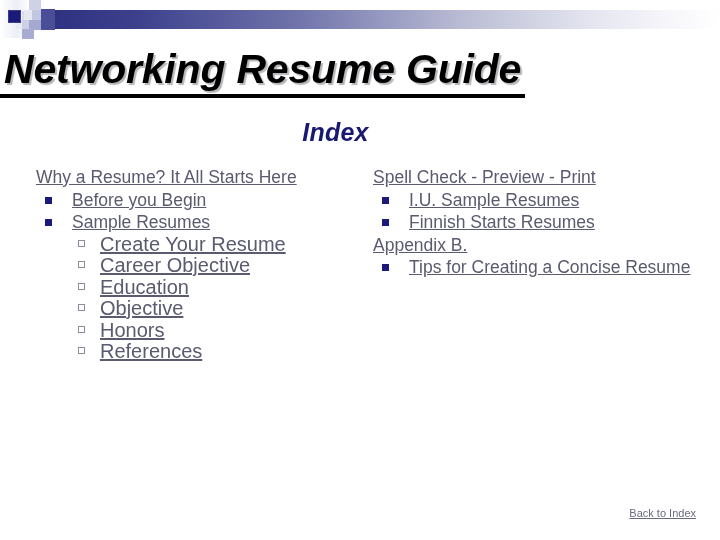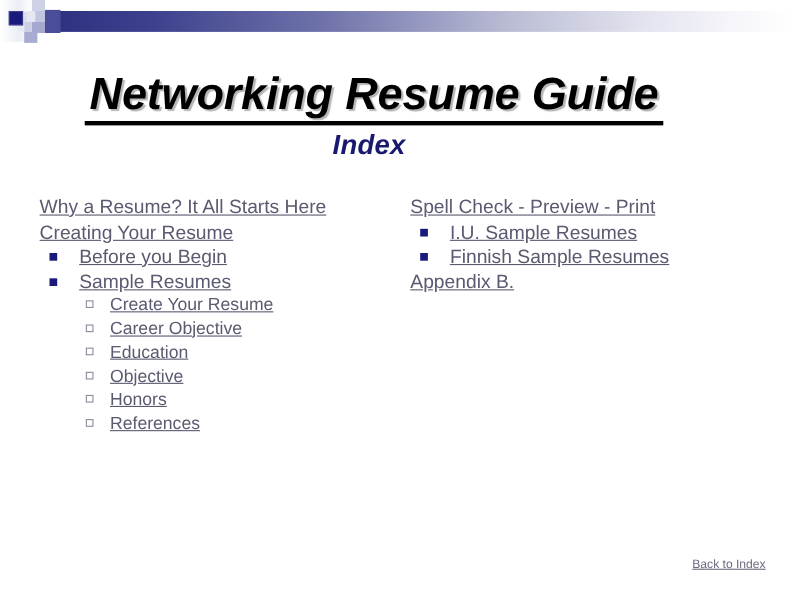--- a/index.html
+++ b/index.html
@@ -101,23 +101,22 @@
   .sq-pale-low {
     left: 16px; top: 20px;
     width: 6px; height: 9px;
     background: #e8e9f3;
   }
 
   
   .title-wrap {
     position: absolute;
     left: 0;
-    top: 64px;
+    top: 48px;
     width: 680px;
-    text-align: center;
   }
   .title {
     display: inline-block;
     font-family: "Liberation Sans", sans-serif;
     font-size: 41px;
     font-weight: bold;
     font-style: italic;
     color: #000000;
     letter-spacing: -0.2px;
     line-height: 1.05;
@@ -144,21 +143,20 @@
   }
 
   
   .columns {
     position: absolute;
     left: 0;
     top: 166px;
     width: 720px;
     display: flex;
     align-items: flex-start;
-    margin-top: 11px;
   }
   .col {
     box-sizing: border-box;
   }
   .col-left  { width: 365px; padding-left: 36px; }
   .col-right { width: 355px; padding-left: 8px; }
 
   ul.lvl { list-style: none; margin: 0; padding: 0; }
 
   li.item {
@@ -185,21 +183,21 @@
     left: 9px;
     top: 8px;
     width: 7px;
     height: 7px;
     background: #1a1a7a;
   }
 
   
   li.lv2 {
     padding-left: 64px;
-    font-size: 16px;
+    font-size: 20px;
     line-height: 21.5px;
   }
   li.lv2::before {
     content: "";
     position: absolute;
     left: 42px;
     top: 6px;
     width: 7px;
     height: 7px;
     border: 1px solid #8b8b9c;
@@ -256,38 +254,38 @@
 
   <div class="subtitle-wrap">
     <span class="subtitle">Index</span>
   </div>
 
   <div class="columns">
 
     <div class="col col-left">
       <ul class="lvl">
         <li class="item lv0"><span class="lbl">Why a Resume? It All Starts Here</span></li>
-        <li class="item lv0"><span class="lbl">Creating Your Resume</span></li>
         <li class="item lv1"><span class="lbl">Before you Begin</span></li>
         <li class="item lv1"><span class="lbl">Sample Resumes</span></li>
         <li class="item lv2"><span class="lbl">Create Your Resume</span></li>
         <li class="item lv2"><span class="lbl">Career Objective</span></li>
         <li class="item lv2"><span class="lbl">Education</span></li>
         <li class="item lv2"><span class="lbl">Objective</span></li>
         <li class="item lv2"><span class="lbl">Honors</span></li>
         <li class="item lv2"><span class="lbl">References</span></li>
       </ul>
     </div>
 
     <div class="col col-right">
       <ul class="lvl">
         <li class="item lv0"><span class="lbl">Spell Check - Preview - Print</span></li>
         <li class="item lv1"><span class="lbl">I.U. Sample Resumes</span></li>
-        <li class="item lv1"><span class="lbl">Finnish Sample Resumes</span></li>
+        <li class="item lv1"><span class="lbl">Finnish Starts Resumes</span></li>
         <li class="item lv0"><span class="lbl">Appendix B.</span></li>
+        <li class="item lv1"><span class="lbl">Tips for Creating a Concise Resume</span></li>
       </ul>
     </div>
 
   </div>
 
   <a class="back-link" href="#">Back to Index</a>
 
 </div>
 
 </body></html>

